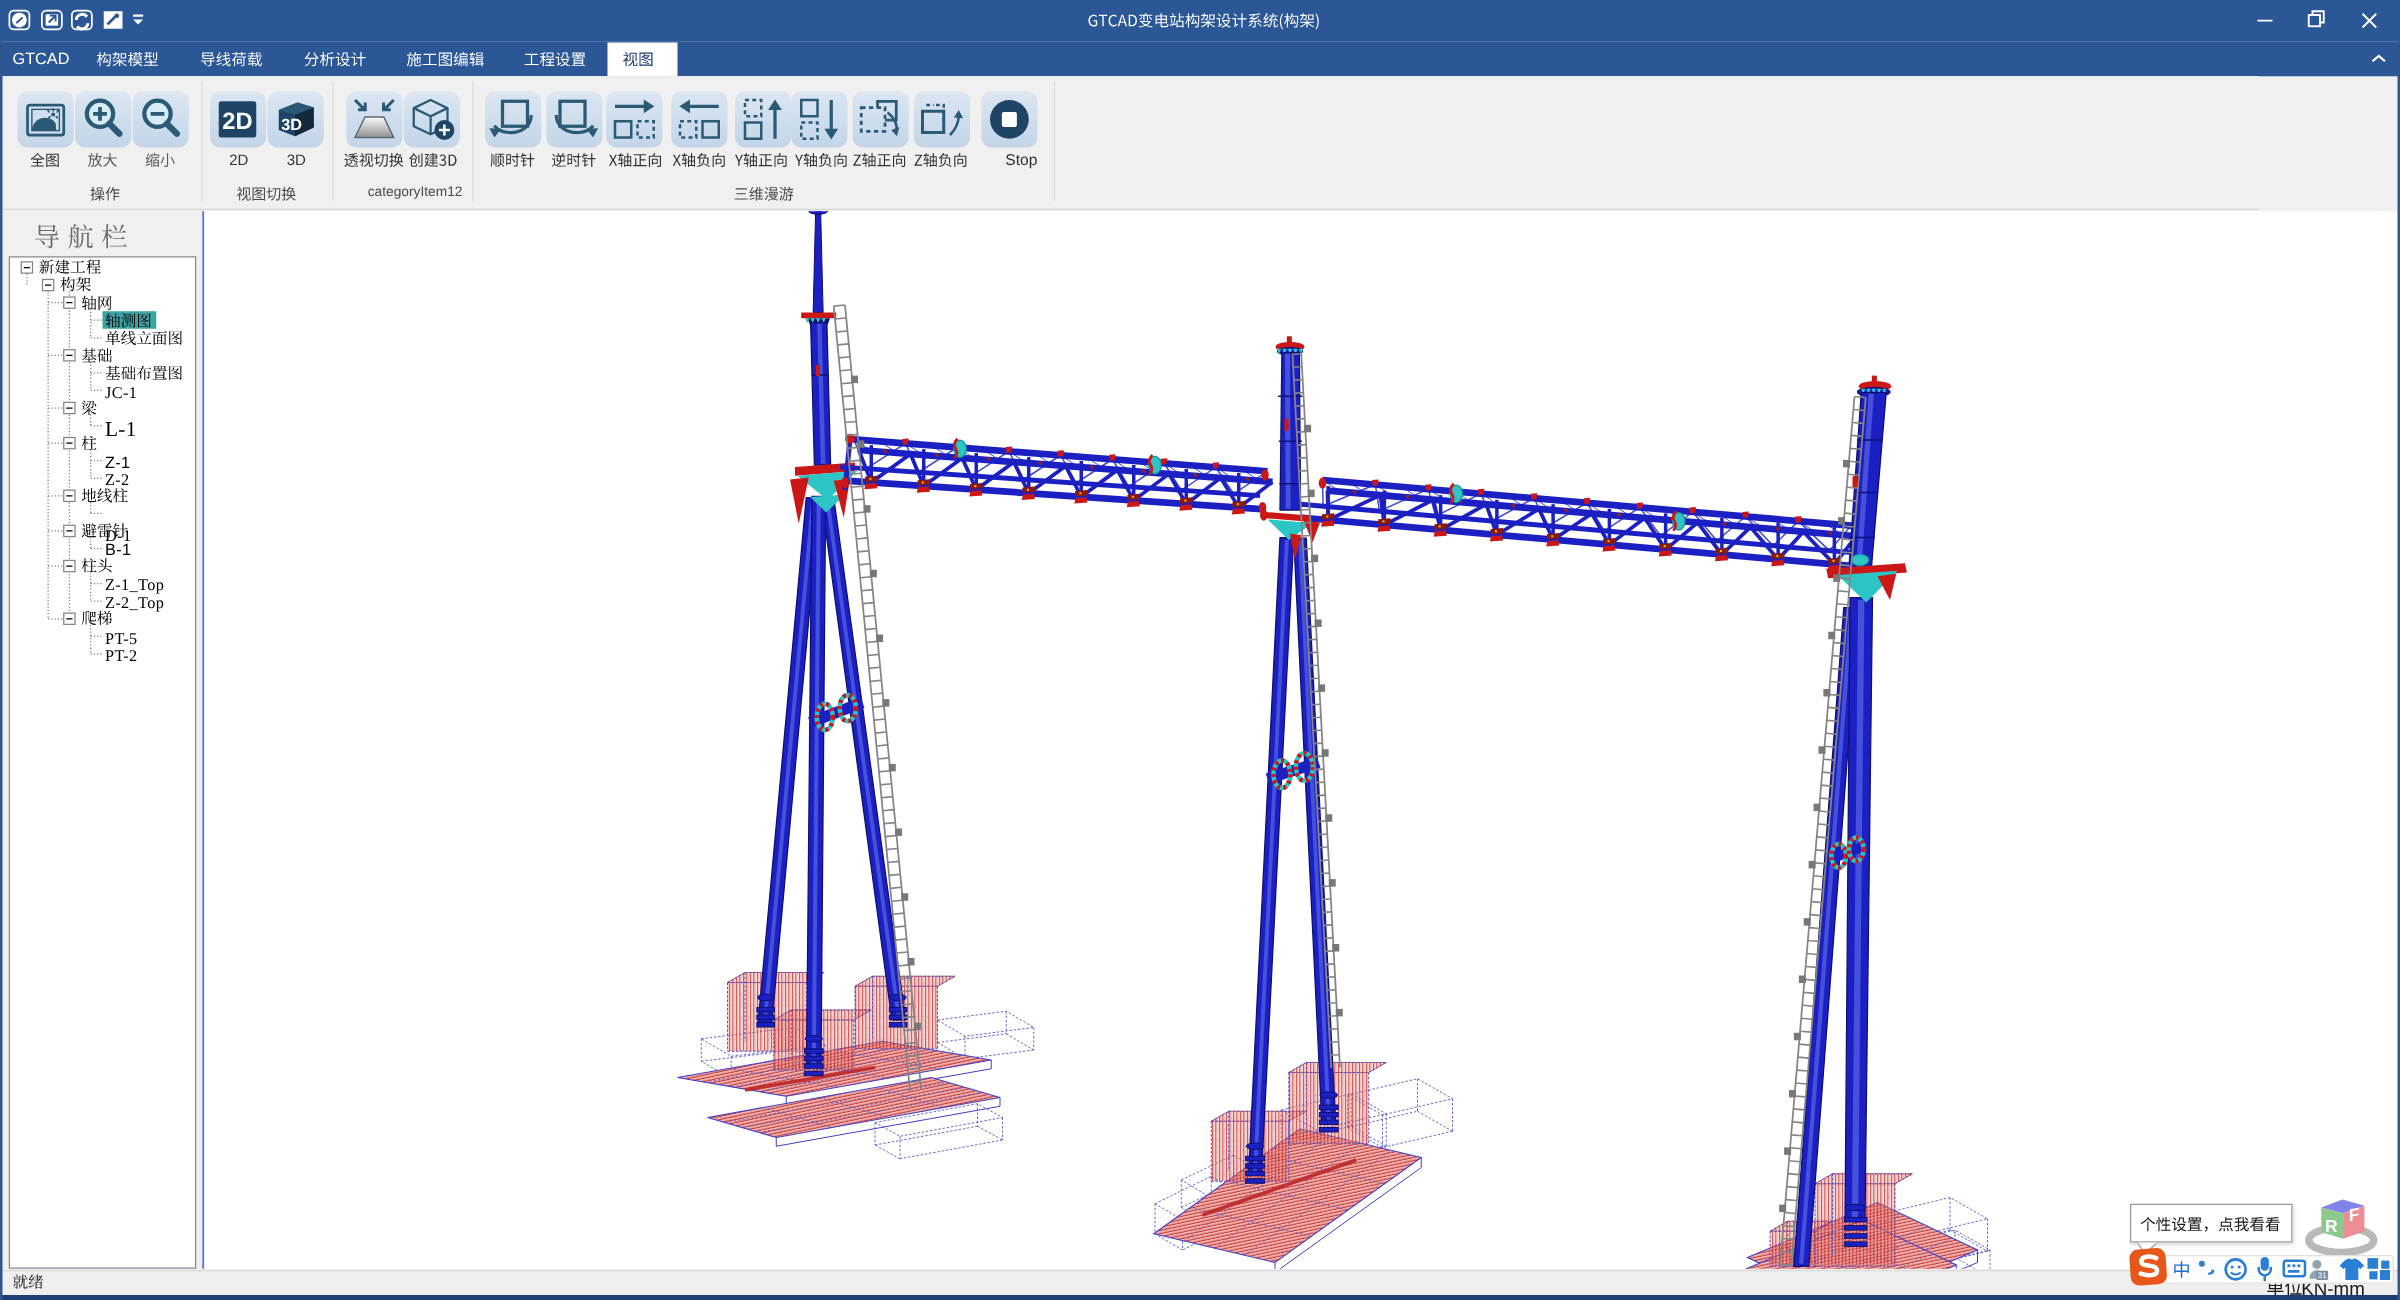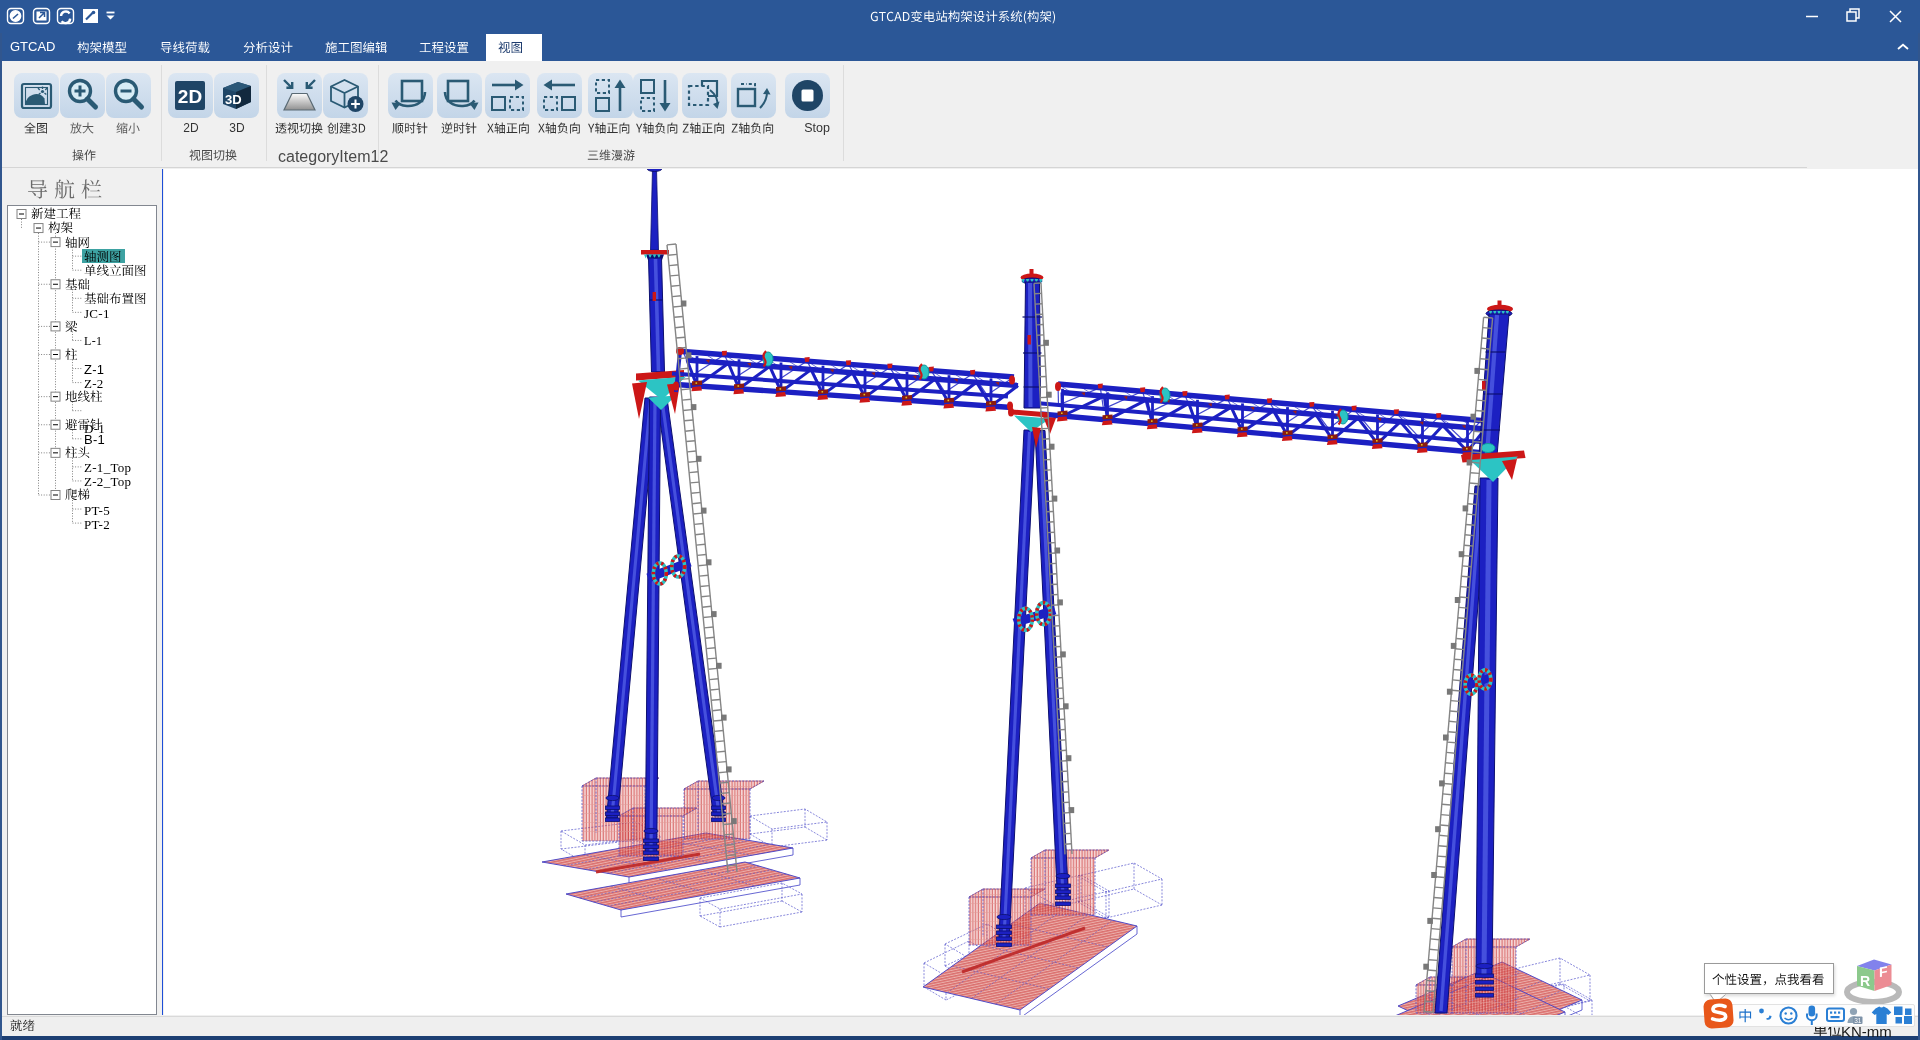--- a/index.html
+++ b/index.html
@@ -142,21 +142,21 @@
           </g>
 <circle cx="32.5" cy="31" r="8" fill="#1f4566"></circle>
           <path d="M32.5 26.6v8.8M28.1 31h8.8" stroke="#fff" stroke-width="2"></path>
         </svg></div>
 <svg class="vt " style="left:275.0px;top:59.4px" width="50.0" height="15.6" viewBox="0 -12.6 50.0 15.6">
         <path fill="#333" d="M0.7 -9.2C1.4 -8.6 2.2 -7.8 2.6 -7.2L3.3 -7.7C3 -8.3 2.1 -9.1 1.4 -9.7ZM10.2 -9.9C8.8 -9.6 6.2 -9.4 4.1 -9.3C4.1 -9.1 4.2 -8.8 4.3 -8.6C5.2 -8.7 6.1 -8.7 7.1 -8.8V-7.9H3.8V-7.2H6.6C5.8 -6.3 4.5 -5.5 3.4 -5.2C3.6 -5 3.8 -4.7 3.9 -4.5C5.1 -5 6.3 -5.8 7.1 -6.7V-5.1H8V-6.8C8.8 -5.8 10 -5 11.1 -4.6C11.2 -4.8 11.4 -5.1 11.6 -5.2C10.5 -5.6 9.3 -6.3 8.5 -7.2H11.4V-7.9H8V-8.9C9 -9 10 -9.1 10.8 -9.3ZM4.7 -4.8V-4.1H6.1C5.9 -2.8 5.4 -1.9 3.7 -1.4C3.9 -1.2 4.1 -0.9 4.2 -0.7C6.1 -1.4 6.7 -2.5 6.9 -4.1H8.4C8.3 -3.7 8.2 -3.4 8.1 -3.1H10.1C10 -2.2 9.9 -1.8 9.8 -1.6C9.7 -1.5 9.6 -1.5 9.4 -1.5C9.2 -1.5 8.6 -1.5 8 -1.6C8.1 -1.4 8.2 -1.1 8.2 -0.9C8.8 -0.8 9.4 -0.8 9.7 -0.9C10 -0.9 10.2 -0.9 10.4 -1.1C10.7 -1.4 10.8 -2 11 -3.4C11 -3.5 11 -3.7 11 -3.7H9.1L9.3 -4.8ZM3 -5.5H0.7V-4.6H2.1V-1C1.6 -0.8 1.1 -0.3 0.5 0.2L1.1 1C1.8 0.2 2.5 -0.4 2.9 -0.4C3.2 -0.4 3.6 -0.1 4 0.2C4.8 0.7 5.8 0.8 7.2 0.8C8.4 0.8 10.4 0.8 11.3 0.7C11.4 0.4 11.5 -0 11.6 -0.2C10.4 -0.1 8.6 -0 7.2 -0C5.9 -0 4.9 -0.1 4.2 -0.6C3.6 -0.9 3.3 -1.2 3 -1.2Z M17.4 -9.5V-3.1H18.3V-8.7H22V-3.1H22.9V-9.5ZM13.8 -9.6C14.3 -9.2 14.7 -8.5 15 -8.1L15.7 -8.6C15.5 -9 15 -9.6 14.5 -10.1ZM19.6 -7.8V-5.4C19.6 -3.6 19.3 -1.3 16.2 0.3C16.4 0.4 16.7 0.8 16.8 1C18.6 0 19.6 -1.3 20.1 -2.6V-0.2C20.1 0.6 20.4 0.8 21.2 0.8H22.3C23.3 0.8 23.5 0.3 23.6 -1.6C23.4 -1.7 23.1 -1.8 22.8 -2C22.8 -0.2 22.7 0.1 22.3 0.1H21.3C21 0.1 20.9 0 20.9 -0.3V-3.3H20.3C20.5 -4 20.5 -4.8 20.5 -5.4V-7.8ZM12.8 -8V-7.2H15.7C15 -5.7 13.7 -4.2 12.5 -3.3C12.6 -3.2 12.8 -2.7 12.9 -2.4C13.4 -2.8 13.8 -3.2 14.3 -3.7V0.9H15.1V-4.2C15.6 -3.7 16.1 -3 16.3 -2.6L16.9 -3.3C16.7 -3.6 15.8 -4.6 15.4 -5.1C15.9 -5.9 16.4 -6.8 16.8 -7.7L16.3 -8.1L16.1 -8Z M29 -9V-8.2H31C30.9 -4.7 30.7 -1.4 27.7 0.2C28 0.4 28.2 0.7 28.4 0.9C31.5 -0.9 31.8 -4.4 31.9 -8.2H34.4C34.2 -2.7 34 -0.7 33.6 -0.3C33.5 -0.1 33.4 -0.1 33.2 -0.1C32.9 -0.1 32.3 -0.1 31.6 -0.1C31.7 0.1 31.8 0.5 31.8 0.8C32.5 0.8 33.1 0.8 33.5 0.8C33.9 0.8 34.2 0.6 34.5 0.3C35 -0.3 35.1 -2.4 35.3 -8.5C35.3 -8.7 35.3 -9 35.3 -9ZM25.8 -0.8C26.1 -1 26.4 -1.2 29.3 -2.5C29.2 -2.7 29.2 -3.1 29.1 -3.3L26.8 -2.3V-6L29.2 -6.5L29.1 -7.3L26.8 -6.8V-9.6H25.9V-6.6L24.3 -6.3L24.5 -5.5L25.9 -5.8V-2.5C25.9 -2 25.6 -1.7 25.4 -1.6C25.5 -1.4 25.7 -1 25.8 -0.8Z M38 -10.1V-7.7H36.6V-6.8H38V-4.1C37.4 -4 36.9 -3.8 36.4 -3.7L36.7 -2.8L38 -3.2V-0.1C38 0 37.9 0 37.8 0C37.6 0.1 37.2 0.1 36.8 0C36.9 0.3 37 0.7 37 0.9C37.7 0.9 38.2 0.9 38.5 0.7C38.7 0.6 38.9 0.3 38.9 -0.1V-3.5L40.1 -3.9L40 -4.8L38.9 -4.4V-6.8H40V-7.7H38.9V-10.1ZM42.4 -8.3H44.9C44.7 -7.8 44.3 -7.4 44 -7H41.5C41.8 -7.4 42.2 -7.8 42.4 -8.3ZM40 -3.5V-2.7H42.9C42.4 -1.6 41.4 -0.6 39.3 0.3C39.5 0.5 39.8 0.8 39.9 1C42 0 43.1 -1.1 43.6 -2.2C44.4 -0.8 45.6 0.3 47.1 0.9C47.2 0.7 47.4 0.4 47.6 0.2C46.2 -0.3 44.9 -1.4 44.2 -2.7H47.4V-3.5H46.6V-7H45C45.5 -7.5 45.9 -8.1 46.2 -8.7L45.6 -9.1L45.5 -9H42.9C43.1 -9.3 43.2 -9.6 43.4 -9.9L42.4 -10.1C42 -9.1 41.2 -7.8 40 -6.9C40.2 -6.7 40.5 -6.4 40.7 -6.2L40.9 -6.4V-3.5ZM41.7 -3.5V-6.3H43.3V-5.1C43.3 -4.6 43.3 -4 43.2 -3.5ZM45.7 -3.5H44.1C44.2 -4 44.2 -4.6 44.2 -5.1V-6.3H45.7Z"></path>
       </svg>
 <svg class="vt " style="left:326.5px;top:59.4px" width="40.9" height="15.6" viewBox="0 -12.6 40.9 15.6">
         <path fill="#333" d="M10.1 -9.9V-0.2C10.1 -0 10 0.1 9.7 0.1C9.5 0.1 8.7 0.1 7.9 0.1C8 0.3 8.2 0.7 8.2 0.9C9.3 0.9 10 0.9 10.4 0.8C10.8 0.6 11 0.4 11 -0.2V-9.9ZM7.7 -8.7V-2H8.6V-8.7ZM1.7 -5.7V-0.5C1.7 0.5 2.1 0.8 3.2 0.8C3.5 0.8 5.2 0.8 5.5 0.8C6.5 0.8 6.8 0.3 6.9 -1.3C6.7 -1.4 6.3 -1.5 6.1 -1.7C6 -0.3 6 0 5.4 0C5 0 3.6 0 3.3 0C2.7 0 2.6 -0.1 2.6 -0.5V-4.9H5.2C5.1 -3.4 5 -2.8 4.8 -2.7C4.8 -2.6 4.7 -2.6 4.5 -2.6C4.3 -2.6 3.9 -2.6 3.5 -2.6C3.6 -2.4 3.7 -2.1 3.7 -1.8C4.2 -1.8 4.6 -1.8 4.9 -1.8C5.2 -1.9 5.4 -1.9 5.6 -2.1C5.8 -2.4 6 -3.3 6.1 -5.3C6.1 -5.4 6.1 -5.7 6.1 -5.7ZM3.8 -10.1C3.1 -8.5 1.8 -6.9 0.3 -5.8C0.5 -5.6 0.8 -5.3 1 -5.1C2.2 -6 3.2 -7.2 4 -8.6C4.9 -7.5 6 -6.3 6.5 -5.5L7.1 -6.1C6.6 -6.9 5.4 -8.3 4.3 -9.3L4.6 -9.8Z M16.7 -9.1V-8.3H19V-7.4H16V-6.7H19V-5.8H16.6V-5.1H19V-4.1H16.5V-3.5H19V-2.5H16V-1.8H19V-0.6H19.8V-1.8H23.2V-2.5H19.8V-3.5H22.8V-4.1H19.8V-5.1H22.5V-6.7H23.3V-7.4H22.5V-9.1H19.8V-10.1H19V-9.1ZM19.8 -6.7H21.7V-5.8H19.8ZM19.8 -7.4V-8.3H21.7V-7.4ZM13.2 -4.7C13.2 -4.8 13.4 -5 13.6 -5.1H15.1C15 -4 14.7 -3.1 14.4 -2.3C14.1 -2.8 13.8 -3.4 13.6 -4.1L12.9 -3.9C13.2 -2.9 13.6 -2.1 14 -1.5C13.6 -0.7 13.1 -0.1 12.4 0.4C12.6 0.5 13 0.8 13.1 1C13.7 0.5 14.2 -0.1 14.6 -0.8C15.9 0.4 17.6 0.7 19.8 0.7H23.2C23.2 0.4 23.4 0 23.5 -0.2C22.9 -0.2 20.3 -0.2 19.8 -0.2C17.8 -0.2 16.2 -0.4 15 -1.6C15.5 -2.7 15.8 -4.1 16 -5.8L15.5 -5.9L15.3 -5.9H14.3C14.9 -6.8 15.5 -7.9 16.1 -9.1L15.5 -9.5L15.2 -9.3H12.8V-8.5H14.8C14.4 -7.5 13.8 -6.5 13.5 -6.2C13.3 -5.8 13 -5.5 12.8 -5.4C12.9 -5.3 13.1 -4.9 13.2 -4.7Z M27.2 0.2C28.7 0.2 30 -0.8 30 -2.4C30 -3.6 29.2 -4.3 28.1 -4.6V-4.6C29.1 -5 29.7 -5.7 29.7 -6.8C29.7 -8.1 28.6 -9 27.1 -9C26.1 -9 25.3 -8.5 24.7 -7.9L25.3 -7.2C25.8 -7.7 26.4 -8.1 27.1 -8.1C28 -8.1 28.6 -7.5 28.6 -6.7C28.6 -5.7 28 -5 26.1 -5V-4.2C28.2 -4.2 28.9 -3.5 28.9 -2.4C28.9 -1.4 28.1 -0.8 27.1 -0.8C26.1 -0.8 25.4 -1.2 24.9 -1.8L24.3 -1.1C24.9 -0.4 25.8 0.2 27.2 0.2Z M31.9 0H34.1C36.8 0 38.2 -1.6 38.2 -4.4C38.2 -7.2 36.8 -8.8 34.1 -8.8H31.9ZM33 -0.9V-7.9H34C36 -7.9 37.1 -6.7 37.1 -4.4C37.1 -2.2 36 -0.9 34 -0.9Z"></path>
       </svg>
-<div class="blab" style="left:278px;top:87px;width:92px;text-align:right;font-size:16px;color:#4a4a4a">categoryItem12</div>
+<div class="blab" style="left:278px;top:87px;width:92px;text-align:right;font-size:11px;color:#4a4a4a">categoryItem12</div>
 <div class="rsep" style="left:378px"></div>
 <div class="rbtn" style="left:388px"><svg width="45" height="45" viewBox="0 0 45 45">
           <rect x="14" y="8" width="20" height="20" fill="none" stroke="#2a5a74" stroke-width="2.6"></rect>
 <path d="M37 19 C37 28 29 33.5 19 33 C14 32.7 9.5 30.5 7.5 27.5" fill="none" stroke="#2a5a74" stroke-width="2.6"></path>
 <path d="M3.5 29.5 l9.5 .5 -5.5 7z" fill="#2a5a74"></path>
         </svg></div>
 <div class="rbtn" style="left:437px"><svg width="45" height="45" viewBox="0 0 45 45">
           <rect x="11" y="8" width="20" height="20" fill="none" stroke="#2a5a74" stroke-width="2.6"></rect>
 <path d="M8 19 C8 28 16 33.5 26 33 C31 32.7 35.5 30.5 37.5 27.5" fill="none" stroke="#2a5a74" stroke-width="2.6"></path>
 <path d="M41.5 29.5 l-9.5 .5 5.5 7z" fill="#2a5a74"></path>
@@ -309,21 +309,21 @@
 <svg class="vt " style="left:57px;top:69.6px" width="27.0" height="16.2" viewBox="0 -13.1 27.0 16.2">
           <path fill="#000" d="M8.2 -10.5V-9H4.3V-10C4.6 -10 4.7 -10.2 4.8 -10.3L3.5 -10.5V-9H1.1L1.2 -8.6H3.5V-4.4H0.5L0.6 -4H3.7C2.9 -2.8 1.8 -1.8 0.5 -1.1L0.6 -0.9C2.4 -1.6 3.9 -2.6 4.8 -4H8C8.8 -2.7 10.1 -1.6 11.5 -1C11.6 -1.4 11.8 -1.6 12.2 -1.8L12.2 -1.9C10.9 -2.2 9.2 -3 8.4 -4H11.7C11.8 -4 12 -4 12 -4.2C11.6 -4.6 10.9 -5.1 10.9 -5.1L10.3 -4.4H9V-8.6H11.2C11.4 -8.6 11.5 -8.7 11.5 -8.8C11.1 -9.2 10.5 -9.7 10.5 -9.7L9.9 -9H9V-10C9.3 -10 9.4 -10.2 9.5 -10.3ZM4.3 -8.6H8.2V-7.5H4.3ZM5.8 -3.4V-1.9H3.1L3.2 -1.5H5.8V0.3H1.1L1.2 0.7H11.1C11.3 0.7 11.4 0.6 11.5 0.5C11 0.1 10.3 -0.5 10.3 -0.5L9.7 0.3H6.6V-1.5H9.1C9.3 -1.5 9.4 -1.6 9.4 -1.7C9.1 -2 8.5 -2.5 8.5 -2.5L7.9 -1.9H6.6V-2.9C6.9 -3 7 -3.1 7 -3.2ZM4.3 -4.4V-5.6H8.2V-4.4ZM4.3 -7.1H8.2V-5.9H4.3Z M24.3 -9 23.1 -9.1V-5.7H21.4V-10C21.7 -10 21.8 -10.2 21.8 -10.3L20.6 -10.5V-5.7H19V-8.7C19.4 -8.8 19.5 -8.9 19.5 -9L18.3 -9.2V-5.7C18.1 -5.6 18 -5.5 17.9 -5.5L18.8 -4.8L19.1 -5.3H20.6V-0.4H18.7V-3.5C19.1 -3.6 19.2 -3.7 19.2 -3.8L17.9 -3.9V-0.5C17.8 -0.4 17.6 -0.3 17.6 -0.2L18.5 0.4L18.8 -0.1H23.3V0.8H23.4C23.7 0.8 24 0.7 24 0.6V-3.5C24.3 -3.5 24.5 -3.7 24.5 -3.8L23.3 -4V-0.4H21.4V-5.3H23.1V-4.8H23.2C23.5 -4.8 23.8 -5 23.8 -5.1V-8.7C24.1 -8.7 24.2 -8.8 24.3 -9ZM14.9 -1.3V-5.2H16.4V-1.3ZM16.9 -10 16.3 -9.3H13.1L13.2 -8.9H14.8C14.5 -6.9 13.8 -4.8 12.9 -3.1L13.1 -3C13.5 -3.5 13.8 -4 14.2 -4.6V0.5H14.3C14.7 0.5 14.9 0.3 14.9 0.2V-1H16.4V-0.1H16.5C16.7 -0.1 17.1 -0.3 17.1 -0.4V-5.1C17.4 -5.1 17.6 -5.2 17.6 -5.3L16.7 -6.1L16.2 -5.6H15.1L14.7 -5.7C15.1 -6.7 15.4 -7.8 15.7 -8.9H17.6C17.8 -8.9 17.9 -9 17.9 -9.1C17.5 -9.5 16.9 -10 16.9 -10Z"></path>
         </svg>
 <svg class="vt " style="left:76px;top:83.7px" width="64.5" height="16.2" viewBox="0 -13.1 64.5 16.2">
           <path fill="#000" d="M8.2 -10.5V-9H4.3V-10C4.6 -10 4.7 -10.2 4.8 -10.3L3.5 -10.5V-9H1.1L1.2 -8.6H3.5V-4.4H0.5L0.6 -4H3.7C2.9 -2.8 1.8 -1.8 0.5 -1.1L0.6 -0.9C2.4 -1.6 3.9 -2.6 4.8 -4H8C8.8 -2.7 10.1 -1.6 11.5 -1C11.6 -1.4 11.8 -1.6 12.2 -1.8L12.2 -1.9C10.9 -2.2 9.2 -3 8.4 -4H11.7C11.8 -4 12 -4 12 -4.2C11.6 -4.6 10.9 -5.1 10.9 -5.1L10.3 -4.4H9V-8.6H11.2C11.4 -8.6 11.5 -8.7 11.5 -8.8C11.1 -9.2 10.5 -9.7 10.5 -9.7L9.9 -9H9V-10C9.3 -10 9.4 -10.2 9.5 -10.3ZM4.3 -8.6H8.2V-7.5H4.3ZM5.8 -3.4V-1.9H3.1L3.2 -1.5H5.8V0.3H1.1L1.2 0.7H11.1C11.3 0.7 11.4 0.6 11.5 0.5C11 0.1 10.3 -0.5 10.3 -0.5L9.7 0.3H6.6V-1.5H9.1C9.3 -1.5 9.4 -1.6 9.4 -1.7C9.1 -2 8.5 -2.5 8.5 -2.5L7.9 -1.9H6.6V-2.9C6.9 -3 7 -3.1 7 -3.2ZM4.3 -4.4V-5.6H8.2V-4.4ZM4.3 -7.1H8.2V-5.9H4.3Z M24.3 -9 23.1 -9.1V-5.7H21.4V-10C21.7 -10 21.8 -10.2 21.8 -10.3L20.6 -10.5V-5.7H19V-8.7C19.4 -8.8 19.5 -8.9 19.5 -9L18.3 -9.2V-5.7C18.1 -5.6 18 -5.5 17.9 -5.5L18.8 -4.8L19.1 -5.3H20.6V-0.4H18.7V-3.5C19.1 -3.6 19.2 -3.7 19.2 -3.8L17.9 -3.9V-0.5C17.8 -0.4 17.6 -0.3 17.6 -0.2L18.5 0.4L18.8 -0.1H23.3V0.8H23.4C23.7 0.8 24 0.7 24 0.6V-3.5C24.3 -3.5 24.5 -3.7 24.5 -3.8L23.3 -4V-0.4H21.4V-5.3H23.1V-4.8H23.2C23.5 -4.8 23.8 -5 23.8 -5.1V-8.7C24.1 -8.7 24.2 -8.8 24.3 -9ZM14.9 -1.3V-5.2H16.4V-1.3ZM16.9 -10 16.3 -9.3H13.1L13.2 -8.9H14.8C14.5 -6.9 13.8 -4.8 12.9 -3.1L13.1 -3C13.5 -3.5 13.8 -4 14.2 -4.6V0.5H14.3C14.7 0.5 14.9 0.3 14.9 0.2V-1H16.4V-0.1H16.5C16.7 -0.1 17.1 -0.3 17.1 -0.4V-5.1C17.4 -5.1 17.6 -5.2 17.6 -5.3L16.7 -6.1L16.2 -5.6H15.1L14.7 -5.7C15.1 -6.7 15.4 -7.8 15.7 -8.9H17.6C17.8 -8.9 17.9 -9 17.9 -9.1C17.5 -9.5 16.9 -10 16.9 -10Z M31.4 -7.4V-5.5H29.1L28.7 -5.7C29.2 -6.4 29.7 -7.2 30.1 -8H36.6C36.8 -8 36.9 -8 37 -8.2C36.5 -8.6 35.8 -9.1 35.8 -9.1L35.1 -8.3H30.2C30.5 -8.9 30.7 -9.4 30.9 -9.9C31.2 -9.9 31.3 -10 31.4 -10.1L30.1 -10.5C29.9 -9.8 29.6 -9.1 29.3 -8.3H25.6L25.8 -8H29.2C28.3 -6.1 27.1 -4.2 25.4 -3L25.6 -2.8C26.6 -3.4 27.4 -4.2 28.2 -5.1V0.1H28.3C28.7 0.1 29 -0.1 29 -0.2V-5.2H31.4V1H31.6C31.9 1 32.2 0.8 32.2 0.7V-5.2H34.7V-1.3C34.7 -1.1 34.7 -1 34.4 -1C34.2 -1 32.9 -1.1 32.9 -1.1V-0.9C33.5 -0.8 33.8 -0.7 34 -0.6C34.1 -0.5 34.2 -0.2 34.2 0C35.4 -0.1 35.5 -0.5 35.5 -1.2V-5C35.8 -5.1 36 -5.2 36.1 -5.3L35 -6.1L34.6 -5.5H32.2V-7C32.5 -7 32.6 -7.1 32.6 -7.3Z M40.2 -7.2V-7.6H47.5V-7.1H47.6C47.8 -7.1 48 -7.2 48.1 -7.2L47.6 -6.6H44L44.1 -6.9C44.3 -7 44.5 -7.1 44.5 -7.2L43.2 -7.4L43.1 -6.6H38.2L38.4 -6.2H43L42.9 -5.3H41.2L40.3 -5.7V0.1H38L38.1 0.5H49.2C49.4 0.5 49.5 0.4 49.5 0.3C49.1 -0.1 48.4 -0.6 48.4 -0.6L47.8 0.1H47.5V-4.9C47.8 -4.9 47.9 -5 48 -5.1L46.9 -5.9L46.5 -5.3H43.4L43.8 -6.2H49C49.2 -6.2 49.3 -6.3 49.4 -6.5C49 -6.8 48.4 -7.2 48.3 -7.3L48.3 -7.4V-9.3C48.5 -9.4 48.8 -9.5 48.8 -9.6L47.8 -10.3L47.4 -9.8H40.3L39.4 -10.2V-7H39.5C39.9 -7 40.2 -7.2 40.2 -7.2ZM41.1 0.1V-0.9H46.6V0.1ZM41.1 -1.3V-2.2H46.6V-1.3ZM41.1 -2.6V-3.6H46.6V-2.6ZM41.1 -3.9V-5H46.6V-3.9ZM44.8 -9.5V-8H42.9V-9.5ZM45.5 -9.5H47.5V-8H45.5ZM42.1 -9.5V-8H40.2V-9.5Z M55.2 -4 55.2 -3.8C56.2 -3.6 57 -3.1 57.3 -2.7C58.1 -2.5 58.3 -4.1 55.2 -4ZM53.9 -2.4 53.9 -2.2C55.8 -1.8 57.5 -1.1 58.2 -0.5C59.1 -0.3 59.3 -2.2 53.9 -2.4ZM60.3 -9.4V-0.2H52.2V-9.4ZM52.2 0.6V0.1H60.3V0.9H60.4C60.7 0.9 61.1 0.7 61.1 0.6V-9.2C61.4 -9.3 61.6 -9.3 61.6 -9.5L60.6 -10.3L60.1 -9.7H52.3L51.4 -10.2V1H51.5C51.9 1 52.2 0.8 52.2 0.6ZM55.9 -8.8 54.7 -9.3C54.4 -8.1 53.7 -6.6 52.8 -5.6L52.9 -5.4C53.5 -5.9 54 -6.5 54.5 -7.1C54.8 -6.5 55.3 -5.9 55.8 -5.4C54.9 -4.7 53.8 -4 52.5 -3.6L52.6 -3.4C54 -3.8 55.3 -4.4 56.3 -5.1C57.2 -4.4 58.2 -4 59.3 -3.7C59.4 -4 59.7 -4.3 60 -4.3L60 -4.5C58.9 -4.7 57.8 -5 56.9 -5.5C57.6 -6.1 58.2 -6.8 58.7 -7.5C59 -7.5 59.2 -7.5 59.3 -7.6L58.4 -8.4L57.8 -7.9H55.1C55.2 -8.2 55.3 -8.4 55.4 -8.7C55.7 -8.7 55.8 -8.7 55.9 -8.8ZM54.7 -7.3 54.9 -7.6H57.8C57.4 -7 56.9 -6.4 56.3 -5.8C55.6 -6.2 55.1 -6.7 54.7 -7.3Z"></path>
         </svg>
 <div style="position:absolute;left:76px;top:99.9px;font-family:'Liberation Serif',serif;font-size:13px;color:#000;letter-spacing:.3px">JC-1</div>
 <svg class="vt " style="left:57px;top:111.8px" width="14.5" height="16.2" viewBox="0 -13.1 14.5 16.2">
           <path fill="#000" d="M5.2 -8.5 5 -8.6C4.7 -7.8 4.1 -7.1 3.5 -6.8C2.9 -6 5.2 -5.8 5.2 -8.5ZM0.6 -8.8 0.5 -8.7C0.9 -8.5 1.4 -8 1.6 -7.6C2.4 -7.2 2.9 -8.8 0.6 -8.8ZM10.3 -8.5 10.2 -8.4C10.7 -7.8 11.3 -6.8 11.2 -6C12.1 -5.2 12.9 -7.3 10.3 -8.5ZM1.3 -10.4 1.2 -10.3C1.7 -10.1 2.4 -9.6 2.6 -9.1C3.5 -8.8 3.7 -10.5 1.3 -10.4ZM1.4 -6.2C1.2 -6.2 0.8 -6.2 0.8 -6.2V-5.9C1 -5.9 1.1 -5.9 1.3 -5.8C1.6 -5.7 1.6 -5.2 1.5 -4.3C1.6 -4.1 1.7 -3.9 1.9 -3.9C2.3 -3.9 2.5 -4.2 2.5 -4.5C2.5 -5.1 2.2 -5.4 2.2 -5.8C2.2 -6 2.4 -6.2 2.5 -6.5C2.7 -6.9 3.9 -8.7 4.3 -9.4L4.1 -9.5C2 -6.7 2 -6.7 1.7 -6.4C1.6 -6.2 1.5 -6.2 1.4 -6.2ZM7.7 -9.8H4.7L4.8 -9.5H6.8C6.6 -7 5.8 -5.5 3.3 -4.3L3.4 -4.1C6.4 -5.1 7.4 -6.7 7.6 -9.5H9.2C9.1 -7 9 -5.7 8.7 -5.5C8.6 -5.4 8.5 -5.3 8.3 -5.3C8.1 -5.3 7.4 -5.4 7.1 -5.4L7.1 -5.2C7.4 -5.2 7.8 -5.1 7.9 -4.9C8 -4.8 8.1 -4.6 8.1 -4.4C8.5 -4.4 8.9 -4.5 9.2 -4.7C9.7 -5.2 9.9 -6.5 10 -9.4C10.3 -9.4 10.4 -9.5 10.5 -9.5L9.6 -10.3L9.1 -9.8ZM10.8 -4.1 10.1 -3.3H6.6V-4.3C7 -4.3 7.1 -4.4 7.1 -4.6L5.8 -4.8V-3.3H0.7L0.8 -3H4.9C3.9 -1.6 2.3 -0.3 0.5 0.5L0.7 0.7C2.8 -0.1 4.6 -1.2 5.8 -2.7V1H6C6.3 1 6.6 0.8 6.6 0.7V-3H6.7C7.7 -1.3 9.4 -0.1 11.2 0.6C11.3 0.2 11.6 -0.1 12 -0.2L12 -0.3C10.2 -0.7 8.2 -1.7 7.1 -3H11.6C11.7 -3 11.9 -3 11.9 -3.2C11.5 -3.6 10.8 -4.1 10.8 -4.1Z"></path>
         </svg>
-<div style="position:absolute;left:76px;top:127.9px;font-family:'Liberation Serif',serif;font-size:12px;color:#000;letter-spacing:.3px">L-1</div>
+<div style="position:absolute;left:76px;top:127.9px;font-family:'Liberation Serif',serif;font-size:17px;color:#000;letter-spacing:.3px">L-1</div>
 <svg class="vt " style="left:57px;top:139.9px" width="14.5" height="16.2" viewBox="0 -13.1 14.5 16.2">
           <path fill="#000" d="M6.7 -10.5 6.6 -10.4C7.2 -9.9 8.1 -9.1 8.3 -8.4C9.3 -7.8 9.8 -9.9 6.7 -10.5ZM4.5 0.2 4.6 0.5H11.9C12.1 0.5 12.2 0.5 12.2 0.3C11.8 -0.1 11.1 -0.6 11.1 -0.6L10.5 0.2H8.8V-3.8H11.4C11.6 -3.8 11.7 -3.8 11.7 -4C11.3 -4.3 10.6 -4.9 10.6 -4.9L10.1 -4.1H8.8V-7.5H11.7C11.9 -7.5 12 -7.5 12 -7.7C11.6 -8 10.9 -8.6 10.9 -8.6L10.3 -7.8H5.1L5.2 -7.5H7.9V-4.1H5.6L5.7 -3.8H7.9V0.2ZM2.6 -10.5V-7.6H0.5L0.6 -7.2H2.4C2 -5.3 1.4 -3.4 0.4 -2L0.6 -1.8C1.5 -2.7 2.1 -3.8 2.6 -5V1H2.8C3.1 1 3.4 0.8 3.4 0.7V-5.8C3.9 -5.3 4.3 -4.5 4.4 -4C5.2 -3.3 6 -5 3.4 -6.1V-7.2H5C5.1 -7.2 5.2 -7.2 5.3 -7.4C4.9 -7.8 4.4 -8.3 4.4 -8.3L3.8 -7.6H3.4V-10C3.8 -10 3.9 -10.1 3.9 -10.3Z"></path>
         </svg>
 <div style="position:absolute;left:76px;top:156.1px;font-family:Liberation Sans, sans-serif;font-size:13px;color:#000;letter-spacing:.3px">Z-1</div>
 <div style="position:absolute;left:76px;top:170.1px;font-family:'Liberation Serif',serif;font-size:13px;color:#000;letter-spacing:.3px">Z-2</div>
 <svg class="vt " style="left:57px;top:182.0px" width="39.5" height="16.2" viewBox="0 -13.1 39.5 16.2">
           <path fill="#000" d="M10.2 -7.8 8.6 -7.2V-10C8.8 -10 9 -10.2 9 -10.3L7.8 -10.5V-6.9L6.1 -6.2V-9C6.4 -9.1 6.5 -9.2 6.5 -9.4L5.3 -9.5V-5.9L3.5 -5.2L3.8 -5L5.3 -5.5V-0.6C5.3 0.3 5.7 0.6 7 0.6H8.8C11.5 0.6 12.1 0.4 12.1 -0C12.1 -0.2 12 -0.3 11.7 -0.4L11.6 -2.3H11.5C11.3 -1.4 11.1 -0.7 11 -0.5C10.9 -0.3 10.8 -0.3 10.6 -0.3C10.4 -0.2 9.7 -0.2 8.9 -0.2H7C6.2 -0.2 6.1 -0.4 6.1 -0.7V-5.8L7.8 -6.5V-1.2H7.9C8.2 -1.2 8.6 -1.4 8.6 -1.5V-6.8L10.5 -7.5C10.4 -4.6 10.3 -3.4 10.1 -3.1C10 -3 9.9 -3 9.8 -3C9.6 -3 9.1 -3 8.8 -3.1V-2.9C9.1 -2.8 9.4 -2.7 9.5 -2.6C9.6 -2.5 9.6 -2.2 9.6 -2C10 -2 10.4 -2.1 10.7 -2.4C11.1 -2.9 11.2 -4.1 11.2 -7.4C11.5 -7.4 11.7 -7.5 11.7 -7.6L10.8 -8.3L10.4 -7.8ZM0.4 -1.4 0.9 -0.3C1 -0.4 1.1 -0.5 1.2 -0.7C2.7 -1.6 4 -2.5 4.8 -3L4.8 -3.2L2.9 -2.4V-6.3H4.5C4.6 -6.3 4.8 -6.4 4.8 -6.5C4.4 -6.9 3.8 -7.4 3.8 -7.4L3.3 -6.7H2.9V-9.7C3.2 -9.8 3.3 -9.9 3.3 -10.1L2.1 -10.2V-6.7H0.5L0.6 -6.3H2.1V-2C1.4 -1.7 0.8 -1.5 0.4 -1.4Z M13 -0.9 13.6 0.2C13.7 0.2 13.8 0 13.8 -0.1C15.6 -0.8 16.9 -1.5 17.8 -2L17.8 -2.2C15.9 -1.6 13.9 -1.1 13 -0.9ZM20.8 -10.2 20.7 -10.1C21.2 -9.7 21.9 -9 22.1 -8.4C23 -7.9 23.5 -9.7 20.8 -10.2ZM16.5 -9.8 15.3 -10.4C14.9 -9.4 14 -7.5 13.2 -6.7C13.1 -6.7 12.9 -6.6 12.9 -6.6L13.3 -5.5C13.4 -5.5 13.5 -5.6 13.6 -5.7C14.2 -5.9 14.9 -6 15.4 -6.2C14.7 -5.2 13.9 -4.2 13.3 -3.7C13.2 -3.6 12.9 -3.6 12.9 -3.6L13.4 -2.5C13.5 -2.5 13.6 -2.6 13.7 -2.7C15.2 -3.1 16.5 -3.6 17.3 -3.8L17.2 -4C15.9 -3.8 14.7 -3.7 13.8 -3.6C15.1 -4.7 16.6 -6.4 17.3 -7.5C17.6 -7.4 17.7 -7.5 17.8 -7.7L16.7 -8.3C16.4 -7.8 16.1 -7.2 15.7 -6.6L13.6 -6.5C14.5 -7.4 15.5 -8.7 16 -9.7C16.3 -9.6 16.4 -9.7 16.5 -9.8ZM20.6 -10.3 19.2 -10.5C19.2 -9.3 19.3 -8.2 19.4 -7.2L17.6 -7L17.7 -6.6L19.4 -6.8C19.5 -6.1 19.6 -5.4 19.8 -4.7L17.3 -4.3L17.4 -4L19.9 -4.3C20.1 -3.5 20.3 -2.8 20.7 -2.1C19.4 -1 18 -0.1 16.4 0.6L16.5 0.8C18.2 0.2 19.7 -0.5 21 -1.5C21.5 -0.7 22.2 -0 23 0.5C23.6 0.9 24.4 1.2 24.6 0.8C24.7 0.7 24.7 0.5 24.3 0L24.5 -1.9L24.4 -1.9C24.2 -1.4 24 -0.7 23.8 -0.4C23.7 -0.2 23.6 -0.2 23.4 -0.3C22.7 -0.7 22.1 -1.3 21.7 -2C22.3 -2.5 22.8 -3.1 23.4 -3.8C23.6 -3.7 23.8 -3.8 23.9 -3.9L22.7 -4.6C22.3 -3.9 21.8 -3.2 21.3 -2.7C21 -3.2 20.8 -3.8 20.6 -4.4L24.3 -5C24.5 -5 24.6 -5.1 24.6 -5.2C24.1 -5.6 23.4 -6 23.4 -6L22.9 -5.1L20.6 -4.8C20.4 -5.5 20.3 -6.2 20.2 -6.9L23.8 -7.4C24 -7.4 24.1 -7.5 24.1 -7.6C23.6 -7.9 22.9 -8.4 22.9 -8.4L22.4 -7.6L20.2 -7.3C20.1 -8.2 20.1 -9.1 20.1 -10C20.4 -10 20.6 -10.2 20.6 -10.3Z M31.7 -10.5 31.6 -10.4C32.2 -9.9 33 -9.1 33.3 -8.4C34.3 -7.8 34.8 -9.9 31.7 -10.5ZM29.5 0.2 29.6 0.5H36.9C37 0.5 37.2 0.5 37.2 0.3C36.8 -0.1 36.1 -0.6 36.1 -0.6L35.5 0.2H33.8V-3.8H36.4C36.5 -3.8 36.7 -3.8 36.7 -4C36.3 -4.3 35.6 -4.9 35.6 -4.9L35 -4.1H33.8V-7.5H36.7C36.9 -7.5 37 -7.5 37 -7.7C36.6 -8 35.9 -8.6 35.9 -8.6L35.3 -7.8H30.1L30.2 -7.5H32.9V-4.1H30.6L30.6 -3.8H32.9V0.2ZM27.6 -10.5V-7.6H25.5L25.6 -7.2H27.4C27 -5.3 26.4 -3.4 25.4 -2L25.6 -1.8C26.5 -2.7 27.1 -3.8 27.6 -5V1H27.8C28.1 1 28.4 0.8 28.4 0.7V-5.8C28.9 -5.3 29.3 -4.5 29.4 -4C30.2 -3.3 31 -5 28.4 -6.1V-7.2H29.9C30.1 -7.2 30.2 -7.2 30.3 -7.4C29.9 -7.8 29.4 -8.3 29.4 -8.3L28.8 -7.6H28.4V-10C28.8 -10 28.9 -10.1 28.9 -10.3Z"></path>
         </svg>
 <div style="position:absolute;left:76px;top:215px;font-family:Liberation Serif, serif;font-size:13px;color:#000;letter-spacing:.3px">D-1</div>
 <svg class="vt " style="left:57px;top:210.1px" width="39.5" height="16.2" viewBox="0 -13.1 39.5 16.2">

